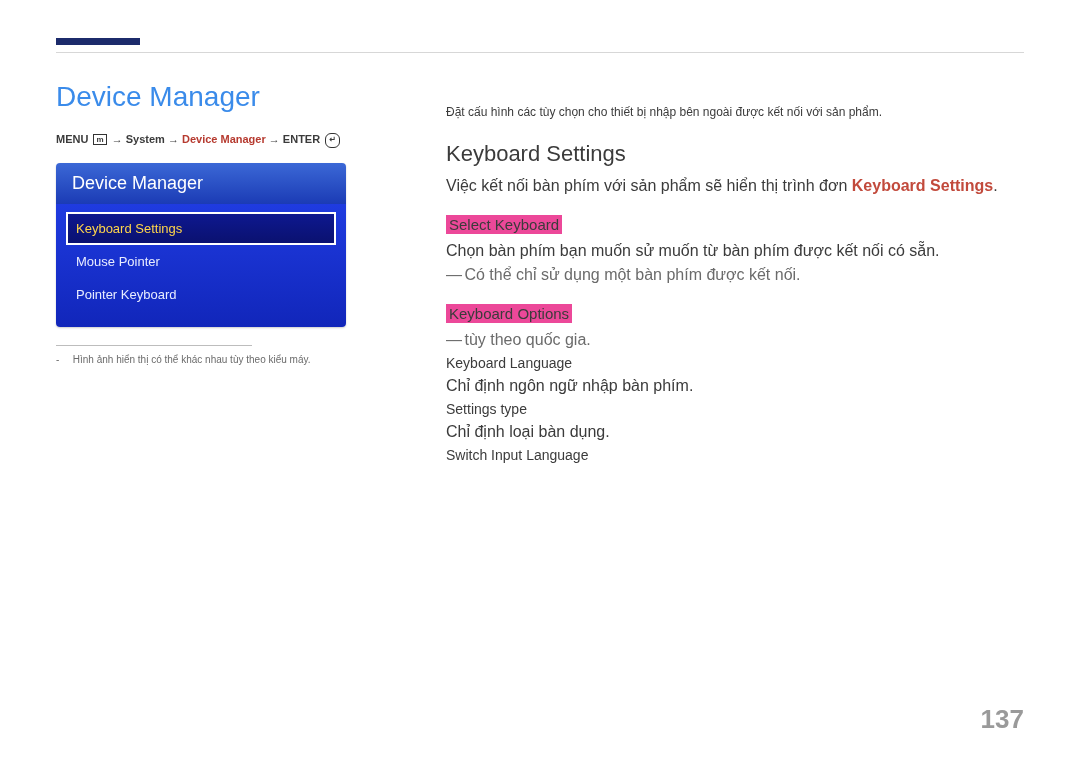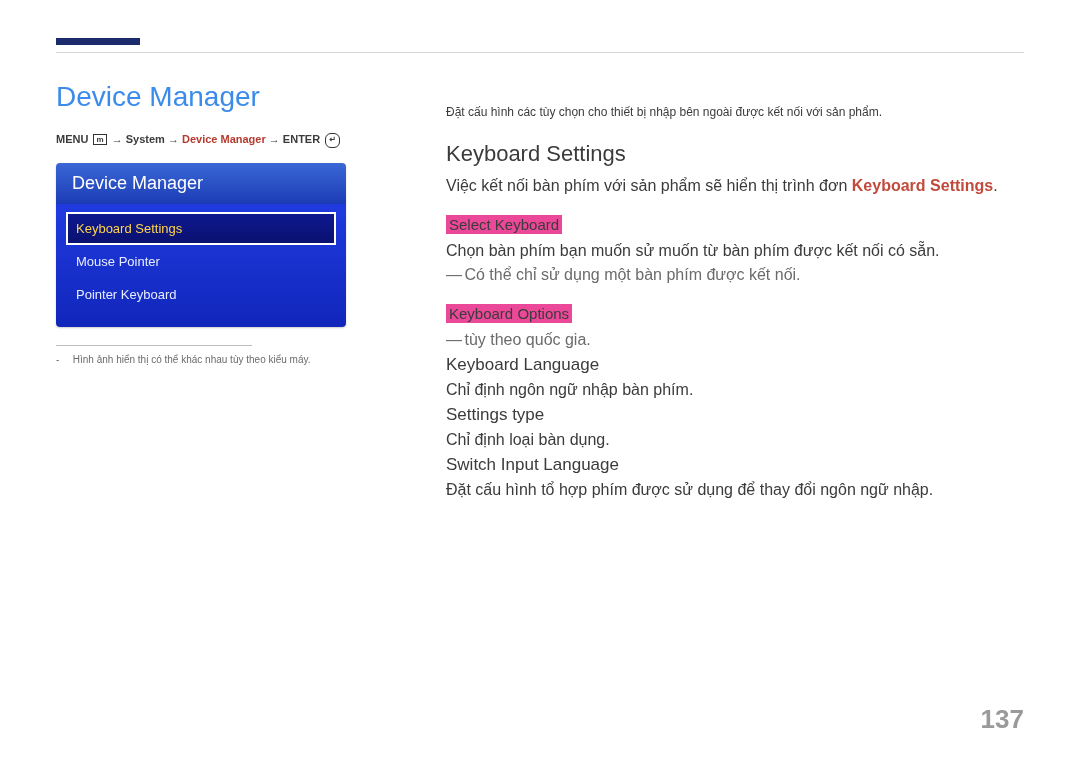--- a/index.html
+++ b/index.html
@@ -22,21 +22,21 @@
   .tvbox-item.selected { background: linear-gradient(180deg,#0e188f 0%, #0a1170 100%); border: 2px solid #fff; color: #ffd54a; font-weight: 500; padding: 7px 8px; }
   .left-rule { width: 196px; border-top: 1px solid #bdbdbd; margin: 18px 0 8px 0; }
   .footnote { font-size: 10px; color: #6b6b6b; }
   .footnote .dash, .note .dash { display:inline-block; width:14px; text-align:left; }
   .intro { font-size: 12px; margin-top: 24px; margin-bottom: 22px; }
   .h2 { font-size: 22px; color: #3b3b3b; margin-bottom: 10px; }
   .para { font-size: 16px; margin-bottom: 6px; }
   .para .hl { color: #c24a3c; font-weight: bold; }
   .h3hl { display: inline-block; background: #ec4899; color: #3b3b3b; font-size: 15px; padding: 1px 3px; margin-top: 14px; margin-bottom: 8px; }
   .note { font-size: 16px; color: #6b6b6b; margin-bottom: 6px; }
-  .h4 { font-size: 17px; margin-top: 0; margin-bottom: 6px; }
+  .h4 { font-size: 14px; margin-top: 0; margin-bottom: 6px; }
   .page-num { position: absolute; right: 56px; bottom: 28px; font-size: 26px; color: #9a9a9a; font-weight: 700; }
 </style>
 </head>
 <body>
 
 <div class="page">
   <div class="accent-bar"></div>
   <div class="accent-rule"></div>
 
   <div class="cols">
@@ -92,18 +92,17 @@
         <span>tùy theo quốc gia.</span>
       </div>
 
       <div class="h4">Keyboard Language</div>
       <div class="para">Chỉ định ngôn ngữ nhập bàn phím.</div>
 
       <div class="h4">Settings type</div>
       <div class="para">Chỉ định loại bàn dụng.</div>
 
       <div class="h4">Switch Input Language</div>
-      <div class="para">Đặt cấu hình tổ hợp phím được sử dụng để thay đổi ngôn ngữ nhập.</div>
     </div>
   </div>
 
   <div class="page-num">137</div>
 </div>
 
 </body></html>

